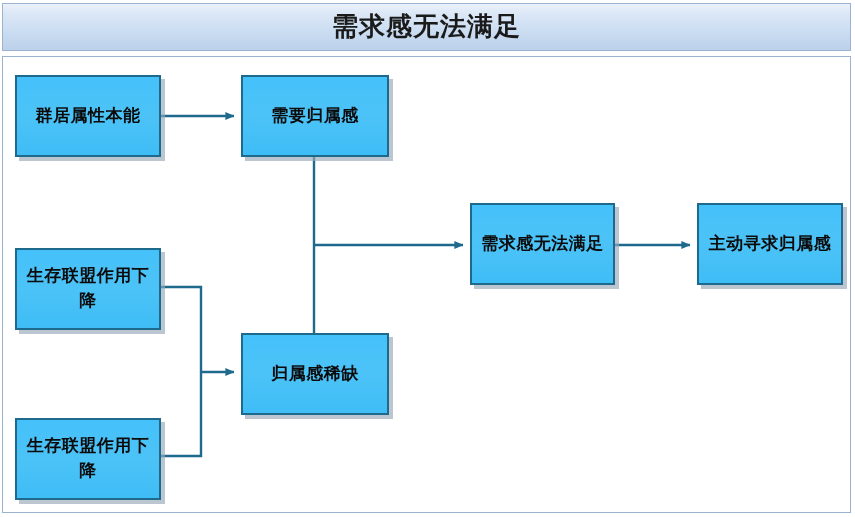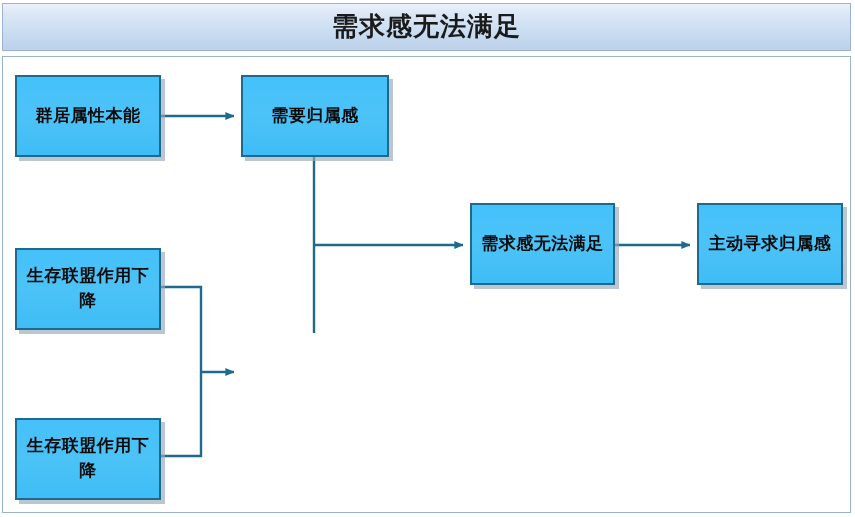--- a/index.html
+++ b/index.html
@@ -153,20 +153,23 @@
     </div>
 
     <div class="node" style="left:12px; top:191px; width:146px; height:82px;">
       <span class="node-label">生存联盟作用下降</span>
     </div>
 
     <div class="node" style="left:12px; top:361px; width:146px; height:82px;">
       <span class="node-label">生存联盟作用下降</span>
     </div>
 
+    <div class="node" style="left:238px; top:276px; width:148px; height:82px;">
+      <span class="node-label">归属感稀缺</span>
+    </div>
 
     <div class="node" style="left:694px; top:146px; width:146px; height:82px;">
       <span class="node-label">主动寻求归属感</span>
     </div>
 
     <div class="node" style="left:467px; top:146px; width:145px; height:82px;">
       <span class="node-label">需求感无法满足</span>
     </div>
 
   </div>

